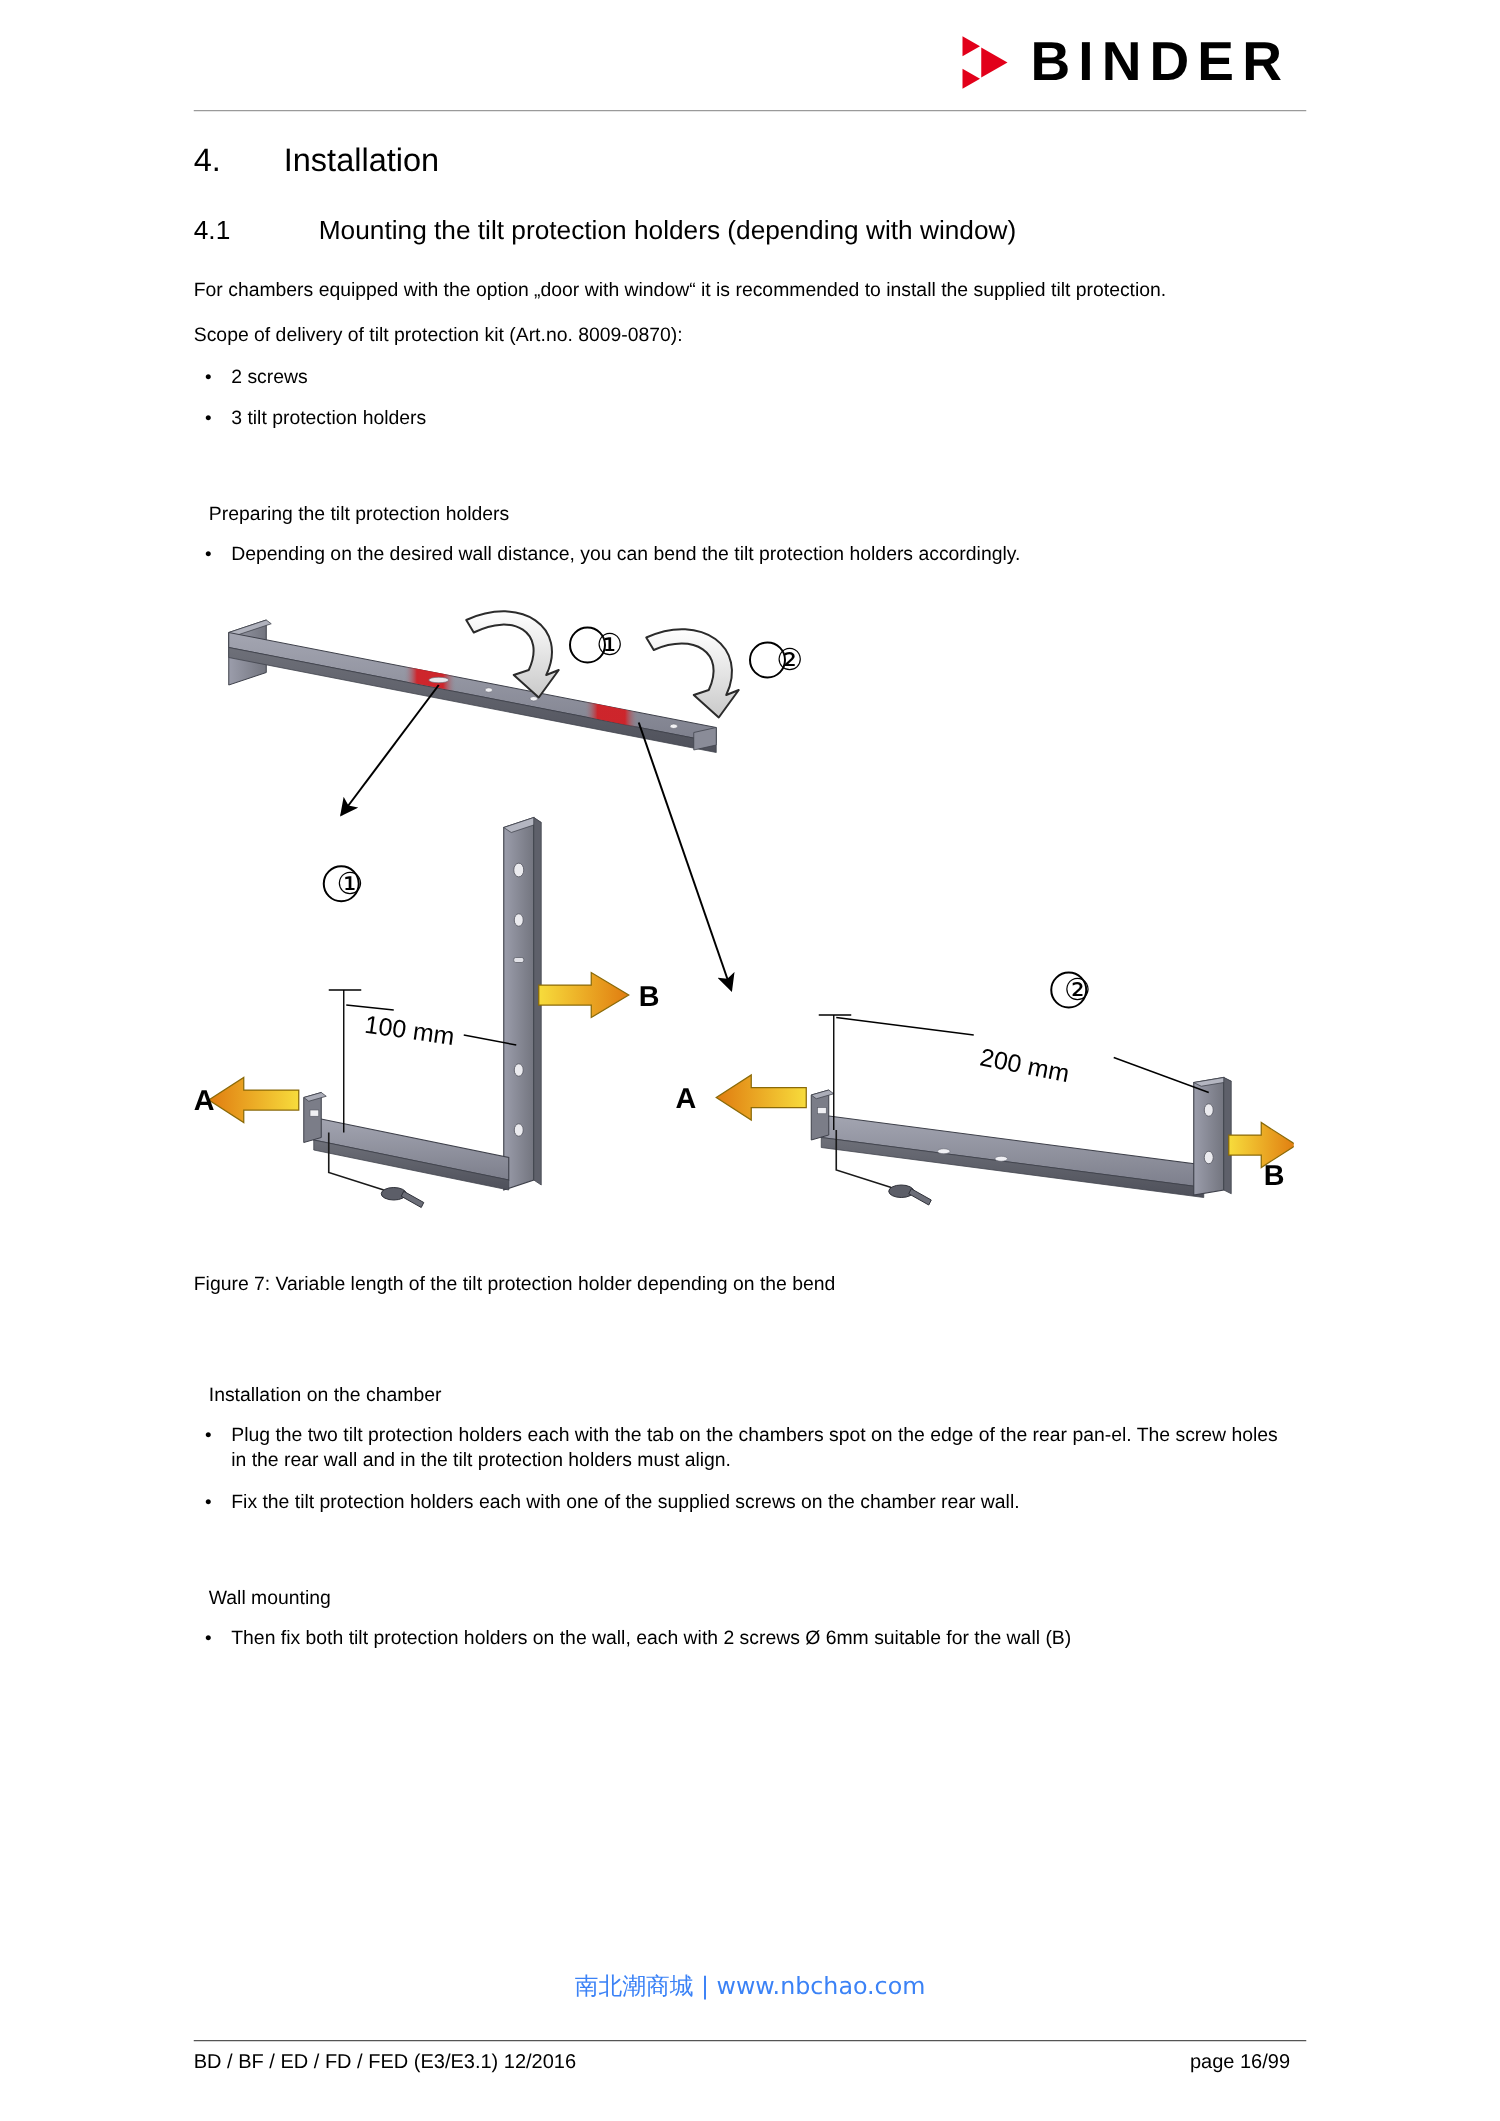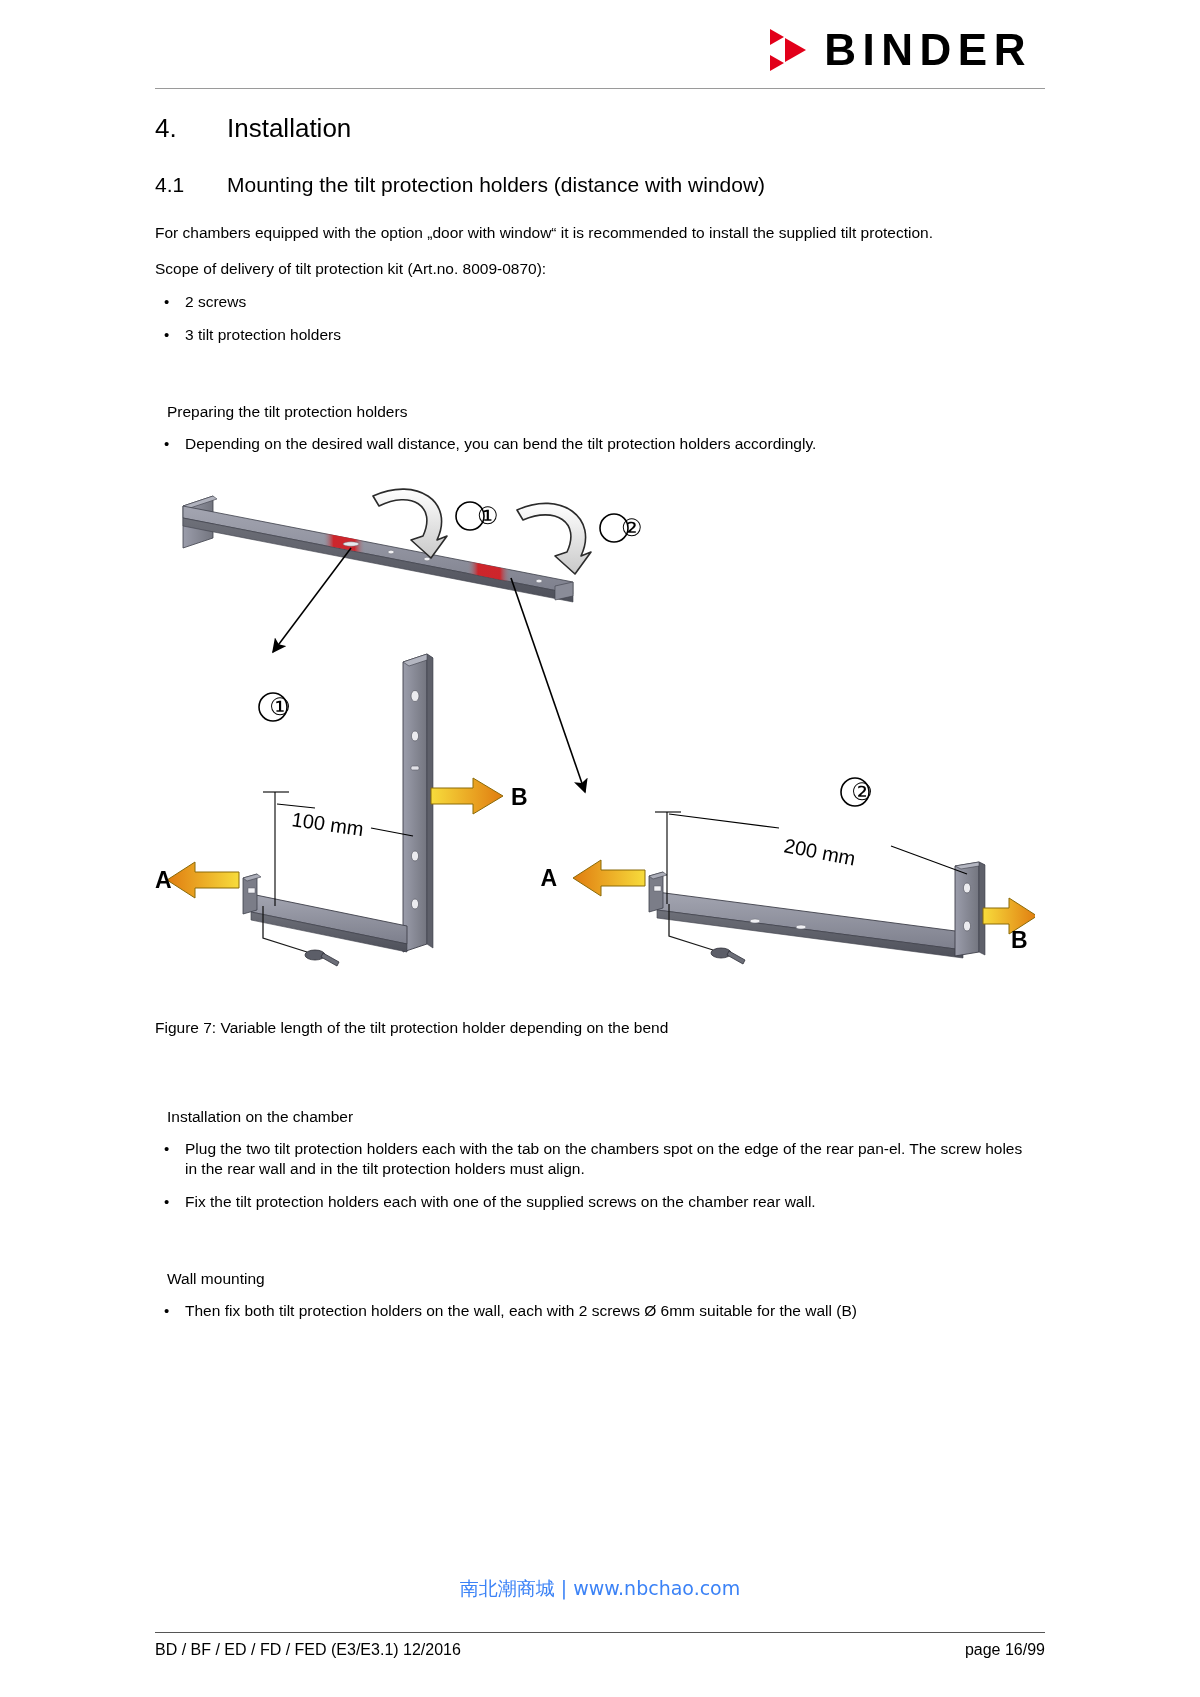--- a/index.html
+++ b/index.html
@@ -75,20 +75,21 @@
   }
   h1.sec .num { width: 72px; flex: 0 0 72px; }
 
   h2.subsec {
     font-size: 21px;
     font-weight: normal;
     margin: 27px 0 0 0;
     padding: 0;
     line-height: 1.25;
     display: flex;
+    gap: 28px;
   }
   h2.subsec .num { width: 72px; flex: 0 0 72px; }
 
   p.body {
     font-size: 15.5px;
     line-height: 1.33;
     margin: 25px 0 0 0;
     text-align: justify;
   }
 
@@ -156,21 +157,21 @@
   .footer-rule {
     position: absolute;
     left: 155px;
     right: 155px;
     top: 1632px;
     border-top: 1.6px solid #555555;
   }
   .footer {
     position: absolute;
     left: 155px;
-    right: 155px;
+    right: 168px;
     top: 1641px;
     display: flex;
     justify-content: space-between;
     align-items: center;
     font-size: 16px;
   }
 </style>
 </head>
 <body>
 
@@ -190,21 +191,21 @@
 
   <div class="content">
 
     <h1 class="sec">
       <span class="num">4.</span>
       <span>Installation</span>
     </h1>
 
     <h2 class="subsec">
       <span class="num">4.1</span>
-      <span>Mounting the tilt protection holders (distance with window)</span>
+      <span>Mounting the tilt protection holders (depending with window)</span>
     </h2>
 
     <p class="body">For chambers equipped with the option „door with window“ it is recommended to install the supplied tilt protection.</p>
 
     <p class="lead">Scope of delivery of tilt protection kit (Art.no. 8009-0870):</p>
 
     <ul class="bullets">
       <li>
         <span class="dot">•</span>
         <span>2 screws</span>

